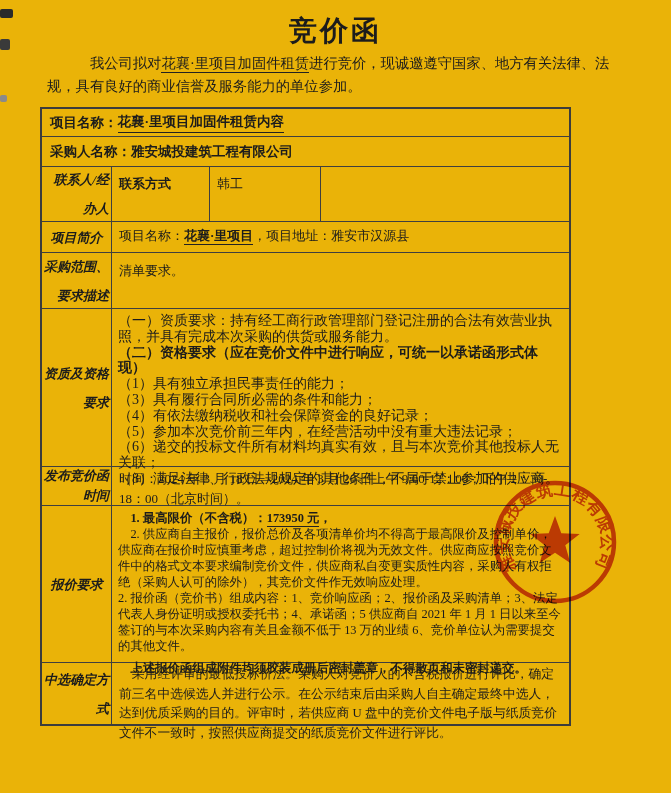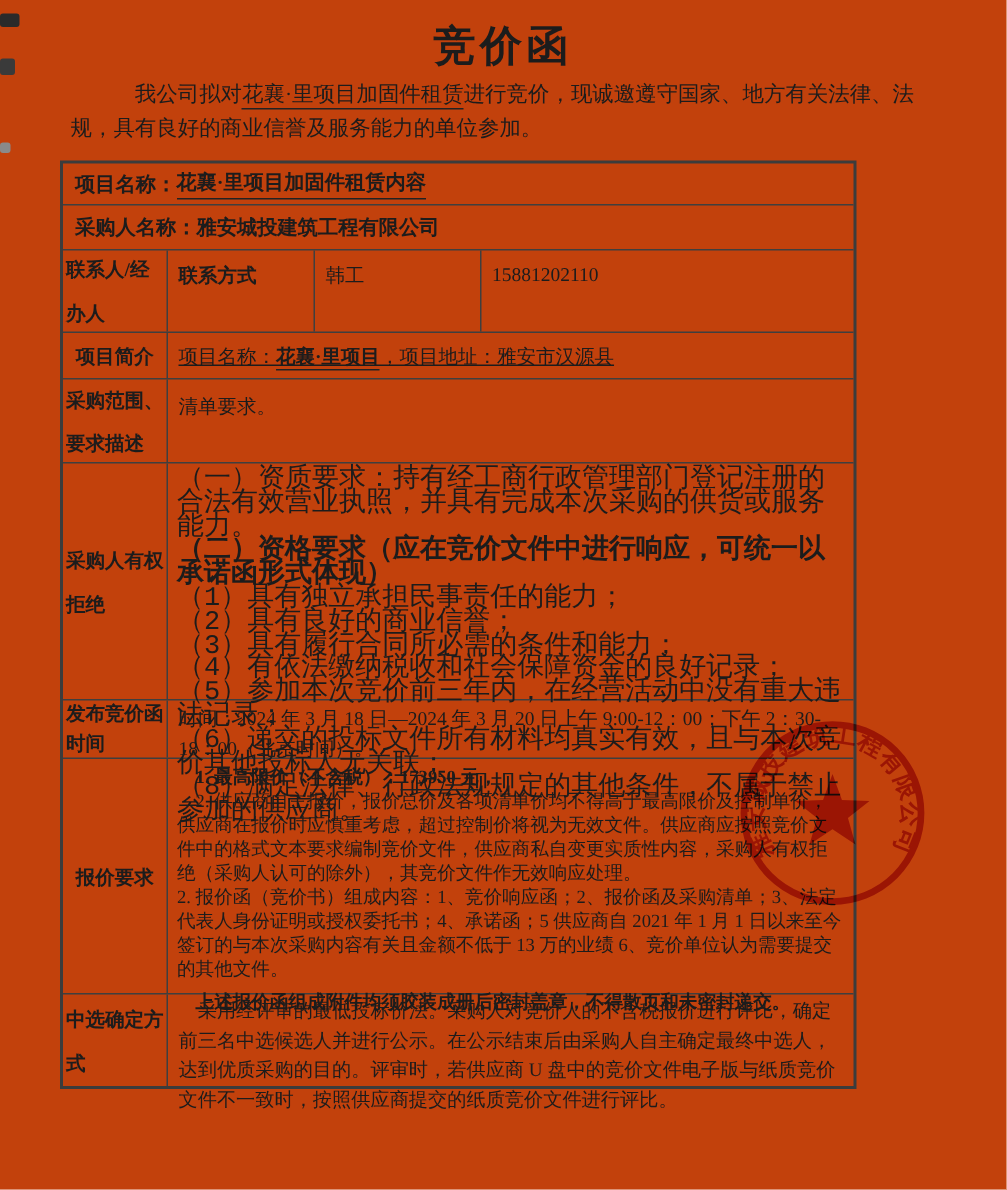--- a/index.html
+++ b/index.html
@@ -1,46 +1,46 @@
 <!DOCTYPE html>
 <html><head>
 <meta charset="utf-8">
 <style>
   html,body{margin:0;padding:0;width:671px;height:793px;overflow:hidden;
     background:#ffffff;font-family:"Liberation Serif","DejaVu Serif",serif;color:#1c1c1c;}
-  .page{position:absolute;inset:0;background:#c2410c;}
+  .page{position:absolute;inset:0;background:#eab308;}
   
   .artifact{position:absolute;left:0;background:#2a2a2a;border-radius:2px;}
   .a1{top:9px;width:13px;height:9px;}
   .a2{top:39px;width:10px;height:11px;background:#3a3a3a;}
   .a3{top:95px;width:7px;height:7px;background:#8a8a8a;}
   .title{position:absolute;top:12px;left:0;width:671px;margin:0;text-align:center;
     font-size:28px;font-weight:700;letter-spacing:3px;}
   .intro{position:absolute;top:52px;left:47px;width:580px;margin:0;
     font-size:14.3px;line-height:23px;text-indent:3em;}
   .u{border-bottom:1px solid #222;padding-bottom:1px;}
   .b{font-weight:700;}
   .btable{position:absolute;left:40px;top:107px;width:531px;border:2px solid #3c3c3c;
     box-sizing:border-box;background:transparent;}
   .trow{display:flex;box-sizing:border-box;}
   .trow + .trow{border-top:1px solid #3f3f3f;}
   .r1{height:27px;}.r2{height:30px;text-align:center;}.r3{height:55px;}.r4{height:31px;}.r5{height:56px;}
   .r6{height:53px;}.r7{height:158px;}.r8{height:39px;}.r9{height:157px;}.r10{height:62px;}
   .lcell{width:70px;flex:none;border-right:1px solid #3f3f3f;display:flex;
-    align-items:center;justify-content:center;text-align:left;font-weight:700;
-    font-size:13px;line-height:29px;padding:0 2px;box-sizing:border-box;}
+    align-items:center;justify-content:center;text-align:right;font-weight:700;
+    font-size:13px;line-height:29px;padding:0 2px;box-sizing:border-box;font-style:italic;}
   .r8 .lcell{line-height:20px;}
   .ccell{flex:1;min-width:0;padding:3px 7px;font-size:13px;line-height:22px;box-sizing:border-box;}
   .full{flex:1;display:flex;align-items:center;padding:0 8px;font-size:13.5px;box-sizing:border-box;}
-  .vcen{display:flex;align-items:flex-end;text-decoration:underline;}
+  .vcen{display:flex;align-items:flex-start;}
   .icell{border-right:1px solid #3f3f3f;box-sizing:border-box;padding:8px 7px 0 7px;font-size:13px;}
   .w1{width:111px;flex:none;}
   .w2{width:98px;flex:none;font-weight:700;}
   .w3{flex:1;border-right:none;font-family:"Liberation Serif","DejaVu Serif",serif;}
-  .dense{font-size:18px;line-height:15.8px;padding:4px 6px;font-family:Liberation Mono, monospace;}
+  .dense{font-size:14px;line-height:15.8px;padding:4px 6px;}
   .r9 .ccell{font-size:12.4px;line-height:16px;padding:4px 6px;}
   .p-ind{text-indent:1em;}
   .p-gap{margin-top:6px;}
   .r10 .ccell{font-size:12.8px;line-height:19.5px;padding:2px 7px;text-indent:1em;}
   .r8 .ccell{font-size:13px;line-height:20px;padding:2px 7px;}
   .r6 .ccell{line-height:23px;padding:3px 7px;}
   .r5 .ccell{padding-top:7px;}
   .stamp{position:absolute;left:490px;top:477px;width:130px;height:130px;
     opacity:0.87;mix-blend-mode:multiply;pointer-events:none;}
 </style>
@@ -69,43 +69,41 @@
       <div class="full b">
           <span>采购人名称：</span>
           <span>雅安城投建筑工程有限公司</span>
         </div>
     </div>
 
     <div class="trow r3">
       <div class="lcell">联系人/经办人</div>
       <div class="icell w2">联系方式</div>
       <div class="icell w1">韩工</div>
-      <div class="icell w3">15881202110</div>
     </div>
 
     <div class="trow r4">
       <div class="lcell">项目简介</div>
       <div class="ccell vcen">
           <span><span>项目名称：</span><span class="u b">花襄·里项目</span><span>，项目地址：雅安市汉源县</span></span>
         </div>
     </div>
 
     <div class="trow r5">
       <div class="lcell">采购范围、要求描述</div>
       <div class="ccell">清单要求。</div>
     </div>
 
 
     <div class="trow r7">
-      <div class="lcell">采购人有权拒绝</div>
+      <div class="lcell">资质及资格要求</div>
       <div class="ccell dense">
         <div>（一）资质要求：持有经工商行政管理部门登记注册的合法有效营业执照，并具有完成本次采购的供货或服务能力。</div>
         <div class="b">（二）资格要求（应在竞价文件中进行响应，可统一以承诺函形式体现）</div>
         <div>（1）具有独立承担民事责任的能力；</div>
-        <div>（2）具有良好的商业信誉；</div>
         <div>（3）具有履行合同所必需的条件和能力；</div>
         <div>（4）有依法缴纳税收和社会保障资金的良好记录；</div>
         <div>（5）参加本次竞价前三年内，在经营活动中没有重大违法记录；</div>
         <div>（6）递交的投标文件所有材料均真实有效，且与本次竞价其他投标人无关联；</div>
         <div>（8）满足法律、行政法规规定的其他条件，不属于禁止参加的供应商。</div>
       </div>
     </div>
 
     <div class="trow r8">
       <div class="lcell">发布竞价函时间</div>

